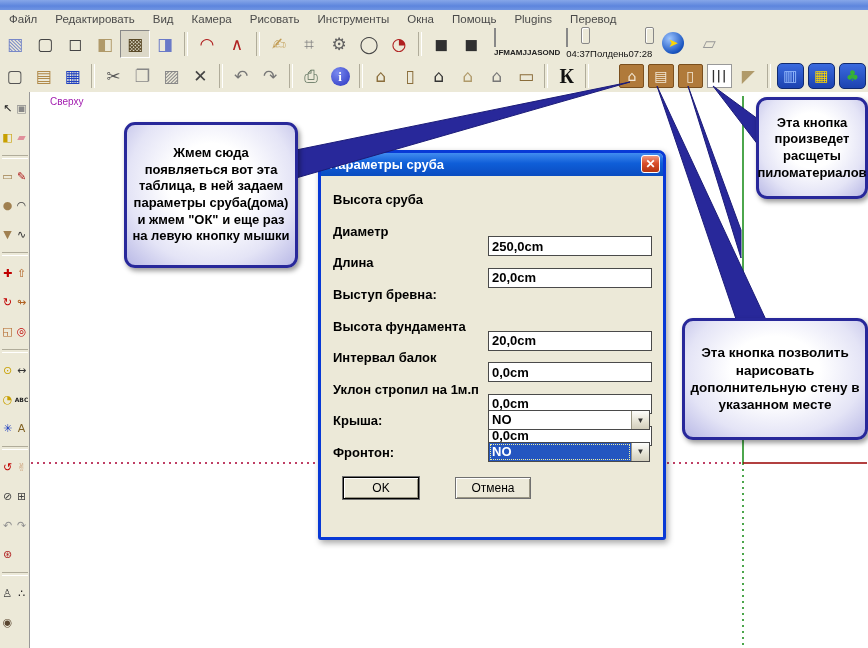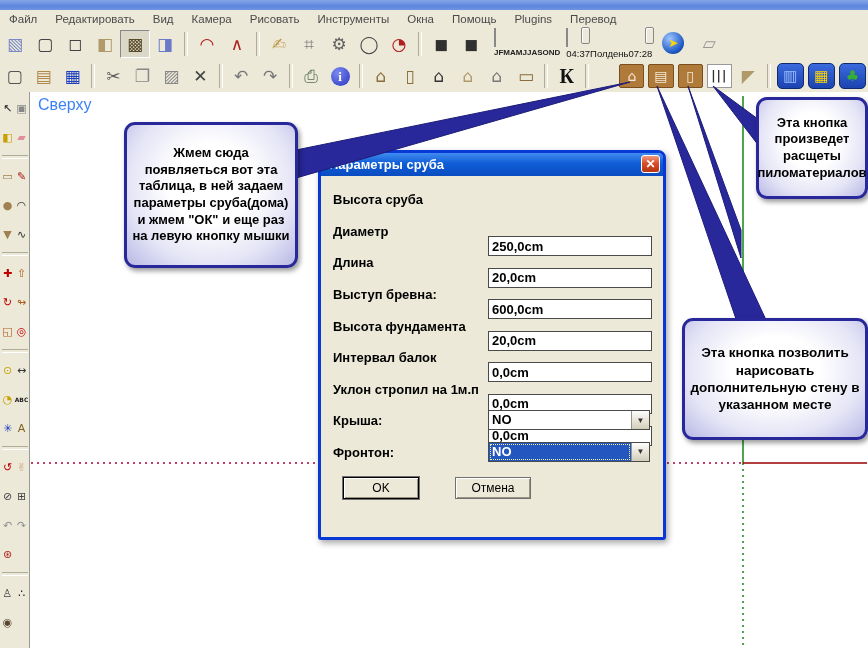--- a/index.html
+++ b/index.html
@@ -50,21 +50,21 @@
   #leftbar{position:absolute;left:0;top:92px;width:30px;height:556px;background:#ece9d8;
     border-right:1px solid #999;display:flex;flex-direction:column;align-items:center;padding-top:2px;box-sizing:border-box;}
   .prow{display:flex;}
   .ptool{width:14px;height:29px;background:#ece9d8;border:1px solid transparent;padding:0;margin:0;
     display:flex;align-items:center;justify-content:center;font-size:11px;cursor:pointer;font-family:"DejaVu Sans",sans-serif;}
   .ptool .ic.tiny{font-size:6px;font-weight:bold;}
   .pdiv{width:26px;height:2px;margin:3px 0;border-top:1px solid #b0ac9a;border-bottom:1px solid #fff;}
 
   
   #canvas{position:absolute;left:30px;top:92px;width:838px;height:556px;background:#fff;}
-  #view-label{position:absolute;left:8px;top:4px;font-size:16px;color:#3b82f6;}
+  #view-label{position:absolute;left:20px;top:4px;font-size:10px;color:#a21caf;}
   #axes{position:absolute;left:0;top:0;width:868px;height:648px;pointer-events:none;z-index:1;}
 
   
   #dialog{position:absolute;left:318px;top:150px;width:348px;height:390px;z-index:3;
     background:#ece9d8;border:3px solid #0839d6;border-radius:8px 8px 3px 3px;box-sizing:border-box;
     box-shadow:2px 3px 6px rgba(0,0,0,.35);}
   #dialog-title{height:23px;border-radius:5px 5px 0 0;display:flex;align-items:center;
     background:linear-gradient(180deg,#418cf0 0%,#0f5ed8 45%,#0a4cc0 100%);
     color:#fff;font-weight:bold;font-size:13px;padding-left:8px;position:relative;}
   #dialog-close{position:absolute;right:3px;top:2px;width:19px;height:18px;border-radius:3px;
@@ -456,21 +456,20 @@
         <div class="drow">
           <span class="dlabel">Высота сруба</span>
           <input class="dinput" value="250,0cm" style="">
         </div>
         <div class="drow">
           <span class="dlabel">Диаметр</span>
           <input class="dinput" value="20,0cm" style="">
         </div>
         <div class="drow">
           <span class="dlabel">Длина</span>
-          <input class="dinput" value="600,0cm" style="">
         </div>
         <div class="drow">
           <span class="dlabel">Выступ бревна:</span>
           <input class="dinput" value="20,0cm" style="">
         </div>
         <div class="drow">
           <span class="dlabel">Высота фундамента</span>
           <input class="dinput" value="0,0cm" style="">
         </div>
         <div class="drow">

